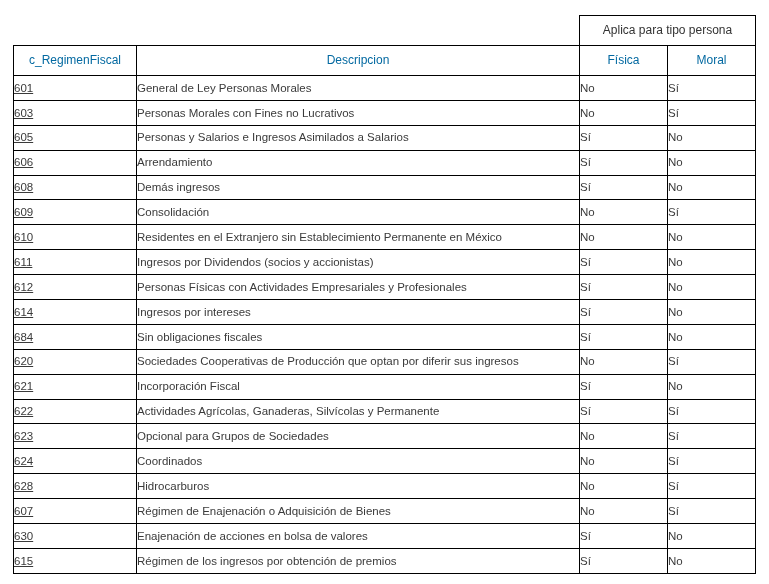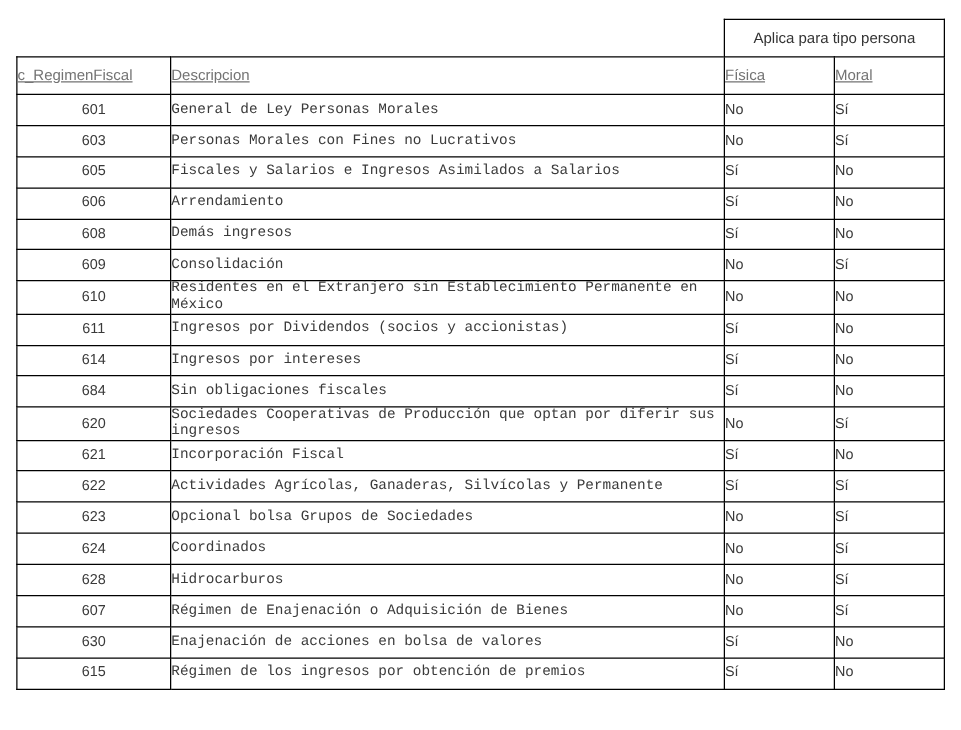--- a/index.html
+++ b/index.html
@@ -52,47 +52,45 @@
 
   
   .spacer-cell {
     border: none !important;
     background: transparent !important;
   }
 
   
   .hdr {
     background: #d9d9d9;
-    text-align: left;
+    text-align: center;
     height: 29px;
     font-size: 12px;
-    color: #737373;
-    text-decoration: underline;
+    color: #0369a1;
   }
   .hdr-group {
     background: #d9d9d9;
     text-align: center;
     height: 29px;
     font-size: 12px;
     color: #333333;
   }
 
   
   .regimen-table tbody td {
     height: 23.9px;
     font-size: 11.5px;
     color: #3a3a3a;
   }
   .cell-code {
-    text-align: center;
+    text-decoration: underline;
   }
   .cell-desc {
     text-align: left;
     padding-left: 7px;
-    font-family: Liberation Mono, monospace;
   }
   .cell-flag {
   }
 </style>
 </head>
 <body>
 
 <div id="page-root">
 
   <table class="regimen-table">
@@ -125,21 +123,21 @@
           <td class="cell-flag">Sí</td>
         </tr>
         <tr>
           <td class="cell-code">603</td>
           <td class="cell-desc">Personas Morales con Fines no Lucrativos</td>
           <td class="cell-flag">No</td>
           <td class="cell-flag">Sí</td>
         </tr>
         <tr>
           <td class="cell-code">605</td>
-          <td class="cell-desc">Fiscales y Salarios e Ingresos Asimilados a Salarios</td>
+          <td class="cell-desc">Personas y Salarios e Ingresos Asimilados a Salarios</td>
           <td class="cell-flag">Sí</td>
           <td class="cell-flag">No</td>
         </tr>
         <tr>
           <td class="cell-code">606</td>
           <td class="cell-desc">Arrendamiento</td>
           <td class="cell-flag">Sí</td>
           <td class="cell-flag">No</td>
         </tr>
         <tr>
@@ -160,20 +158,26 @@
           <td class="cell-flag">No</td>
           <td class="cell-flag">No</td>
         </tr>
         <tr>
           <td class="cell-code">611</td>
           <td class="cell-desc">Ingresos por Dividendos (socios y accionistas)</td>
           <td class="cell-flag">Sí</td>
           <td class="cell-flag">No</td>
         </tr>
         <tr>
+          <td class="cell-code">612</td>
+          <td class="cell-desc">Personas Físicas con Actividades Empresariales y Profesionales</td>
+          <td class="cell-flag">Sí</td>
+          <td class="cell-flag">No</td>
+        </tr>
+        <tr>
           <td class="cell-code">614</td>
           <td class="cell-desc">Ingresos por intereses</td>
           <td class="cell-flag">Sí</td>
           <td class="cell-flag">No</td>
         </tr>
         <tr>
           <td class="cell-code">684</td>
           <td class="cell-desc">Sin obligaciones fiscales</td>
           <td class="cell-flag">Sí</td>
           <td class="cell-flag">No</td>
@@ -191,21 +195,21 @@
           <td class="cell-flag">No</td>
         </tr>
         <tr>
           <td class="cell-code">622</td>
           <td class="cell-desc">Actividades Agrícolas, Ganaderas, Silvícolas y Permanente</td>
           <td class="cell-flag">Sí</td>
           <td class="cell-flag">Sí</td>
         </tr>
         <tr>
           <td class="cell-code">623</td>
-          <td class="cell-desc">Opcional bolsa Grupos de Sociedades</td>
+          <td class="cell-desc">Opcional para Grupos de Sociedades</td>
           <td class="cell-flag">No</td>
           <td class="cell-flag">Sí</td>
         </tr>
         <tr>
           <td class="cell-code">624</td>
           <td class="cell-desc">Coordinados</td>
           <td class="cell-flag">No</td>
           <td class="cell-flag">Sí</td>
         </tr>
         <tr>

